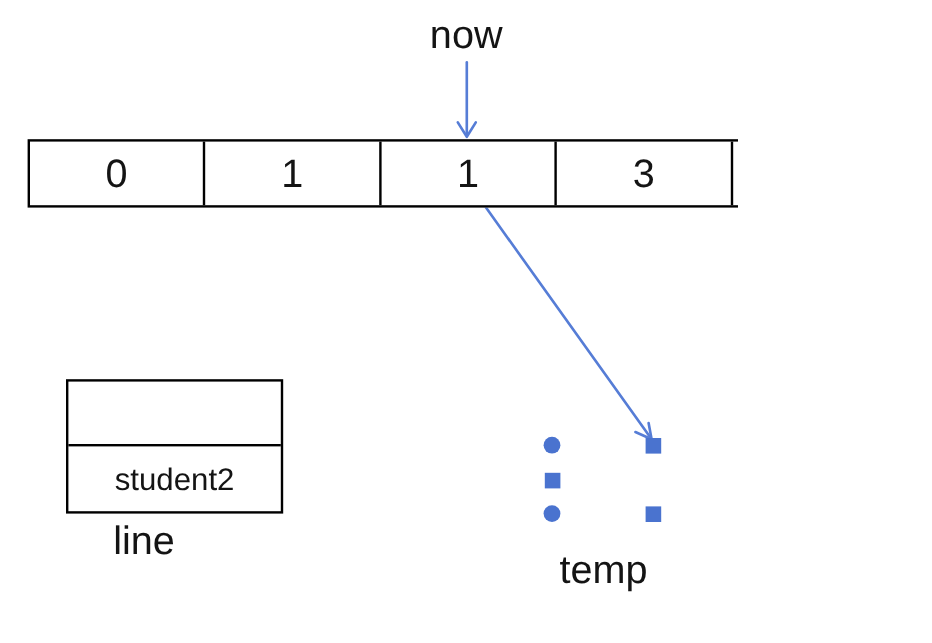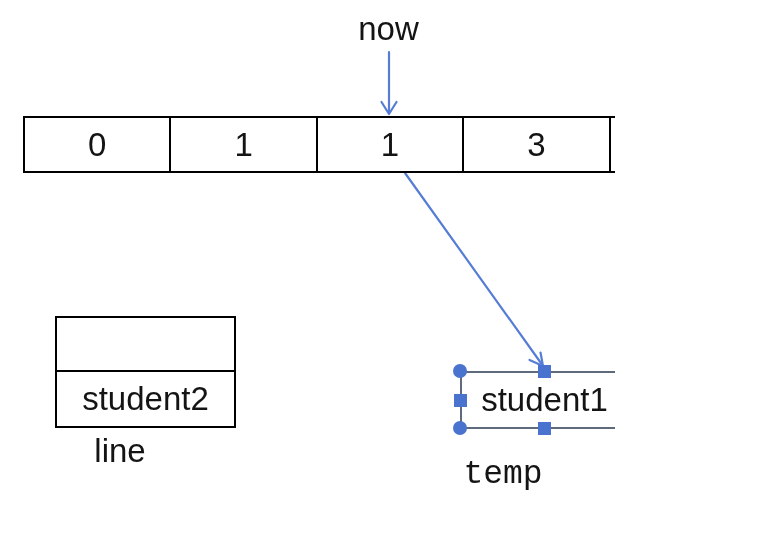--- a/index.html
+++ b/index.html
@@ -52,21 +52,21 @@
   }
   #line-box .row-top {
     height: 54px;
     border-bottom: 2px solid #000000;
   }
   #line-box .row-bottom {
     flex: 1;
     display: flex;
     align-items: center;
     justify-content: center;
-    font-size: 33px;
+    font-size: 26px;
     color: #141414;
   }
   
   #temp-box {
     position: absolute;
     left: 460px; top: 371px;
     width: 169px; height: 58px;
     border: 2px solid var(--selection, #5d6b7c);
     background: #ffffff;
     display: flex;
@@ -125,28 +125,25 @@
   </div>
 
   <div id="line-box">
     <div class="row-top"></div>
     <div class="row-bottom">
       <span>student2</span>
     </div>
   </div>
   <div class="label" style="left:70px; top:432px; width:100px;">line</div>
 
-  <div id="temp-box">
-    <span>student1</span>
-  </div>
 
   <div class="handle round" style="left:453px; top:364px;"></div>
   <div class="handle" style="left:537.5px; top:364.5px;"></div>
   <div class="handle round" style="left:621px; top:364px;"></div>
   <div class="handle" style="left:453.5px; top:393.5px;"></div>
   <div class="handle" style="left:622.5px; top:393.5px;"></div>
   <div class="handle round" style="left:453px; top:421px;"></div>
   <div class="handle" style="left:537.5px; top:421.5px;"></div>
   <div class="handle round" style="left:621px; top:421px;"></div>
 
-  <div class="label" style="left:453px; top:456px; width:100px;font-family:Liberation Mono, monospace;">temp</div>
+  <div class="label" style="left:453px; top:456px; width:100px;">temp</div>
 
 </div>
 
 </body></html>

